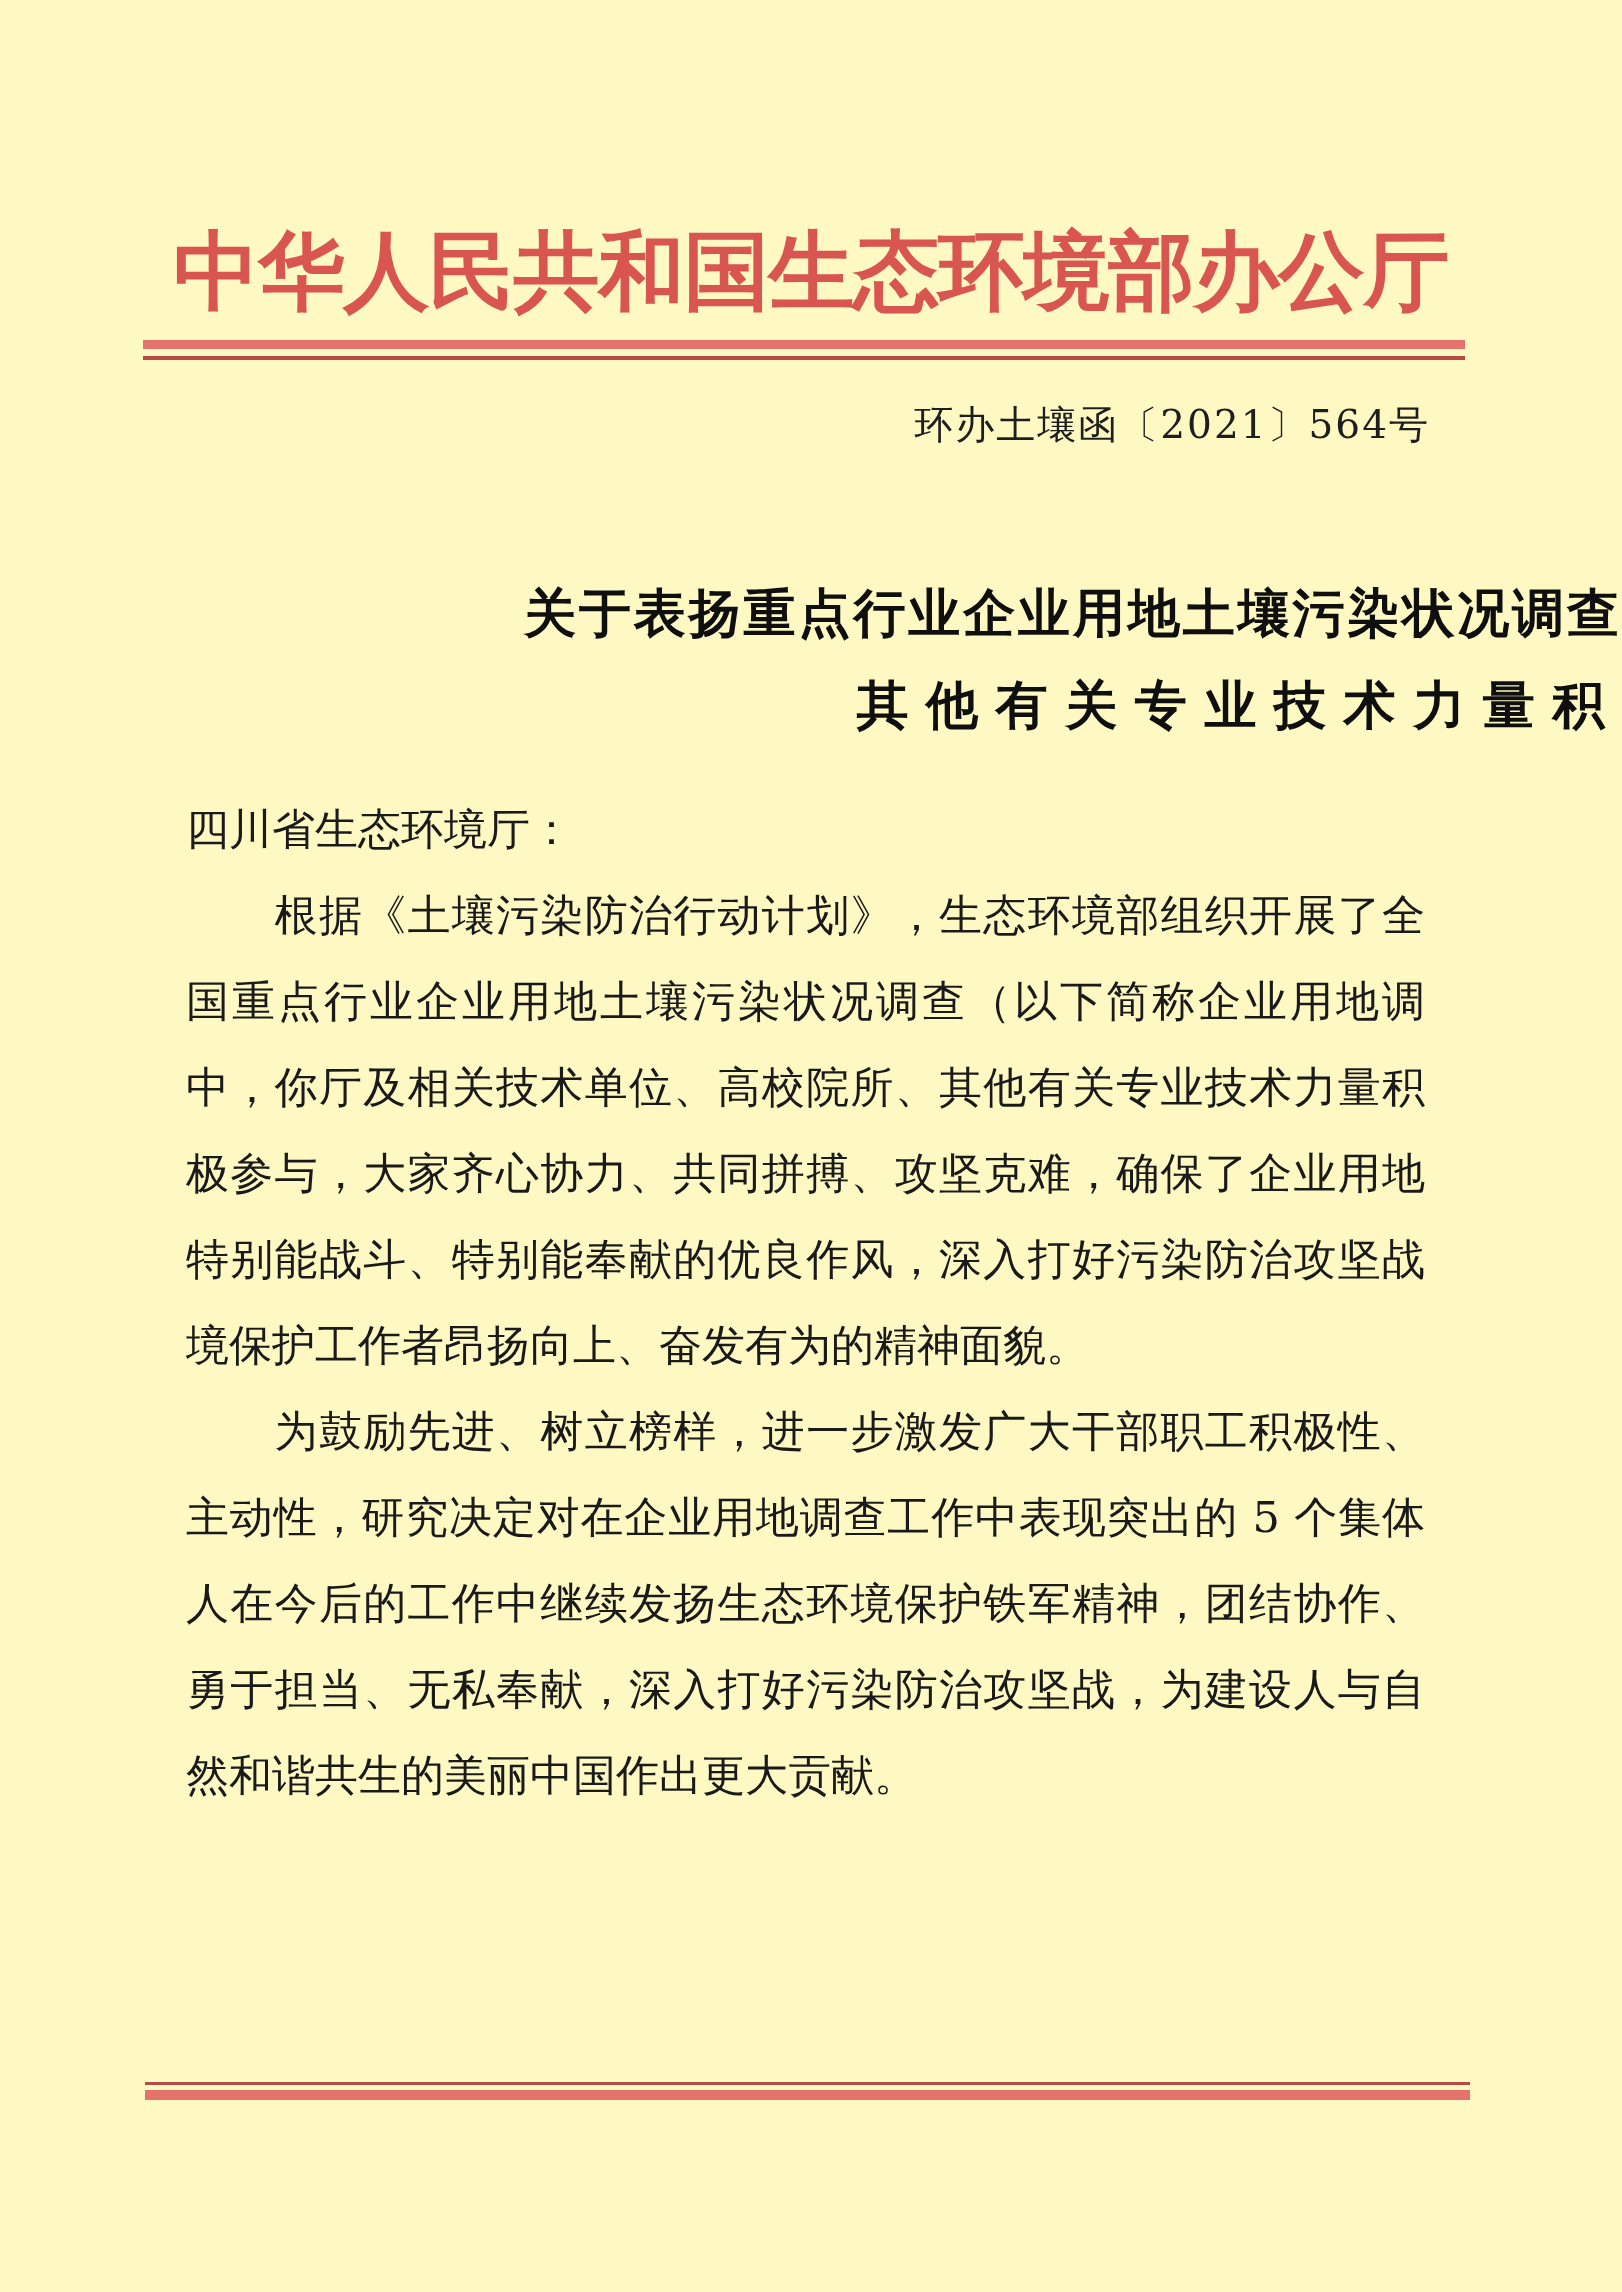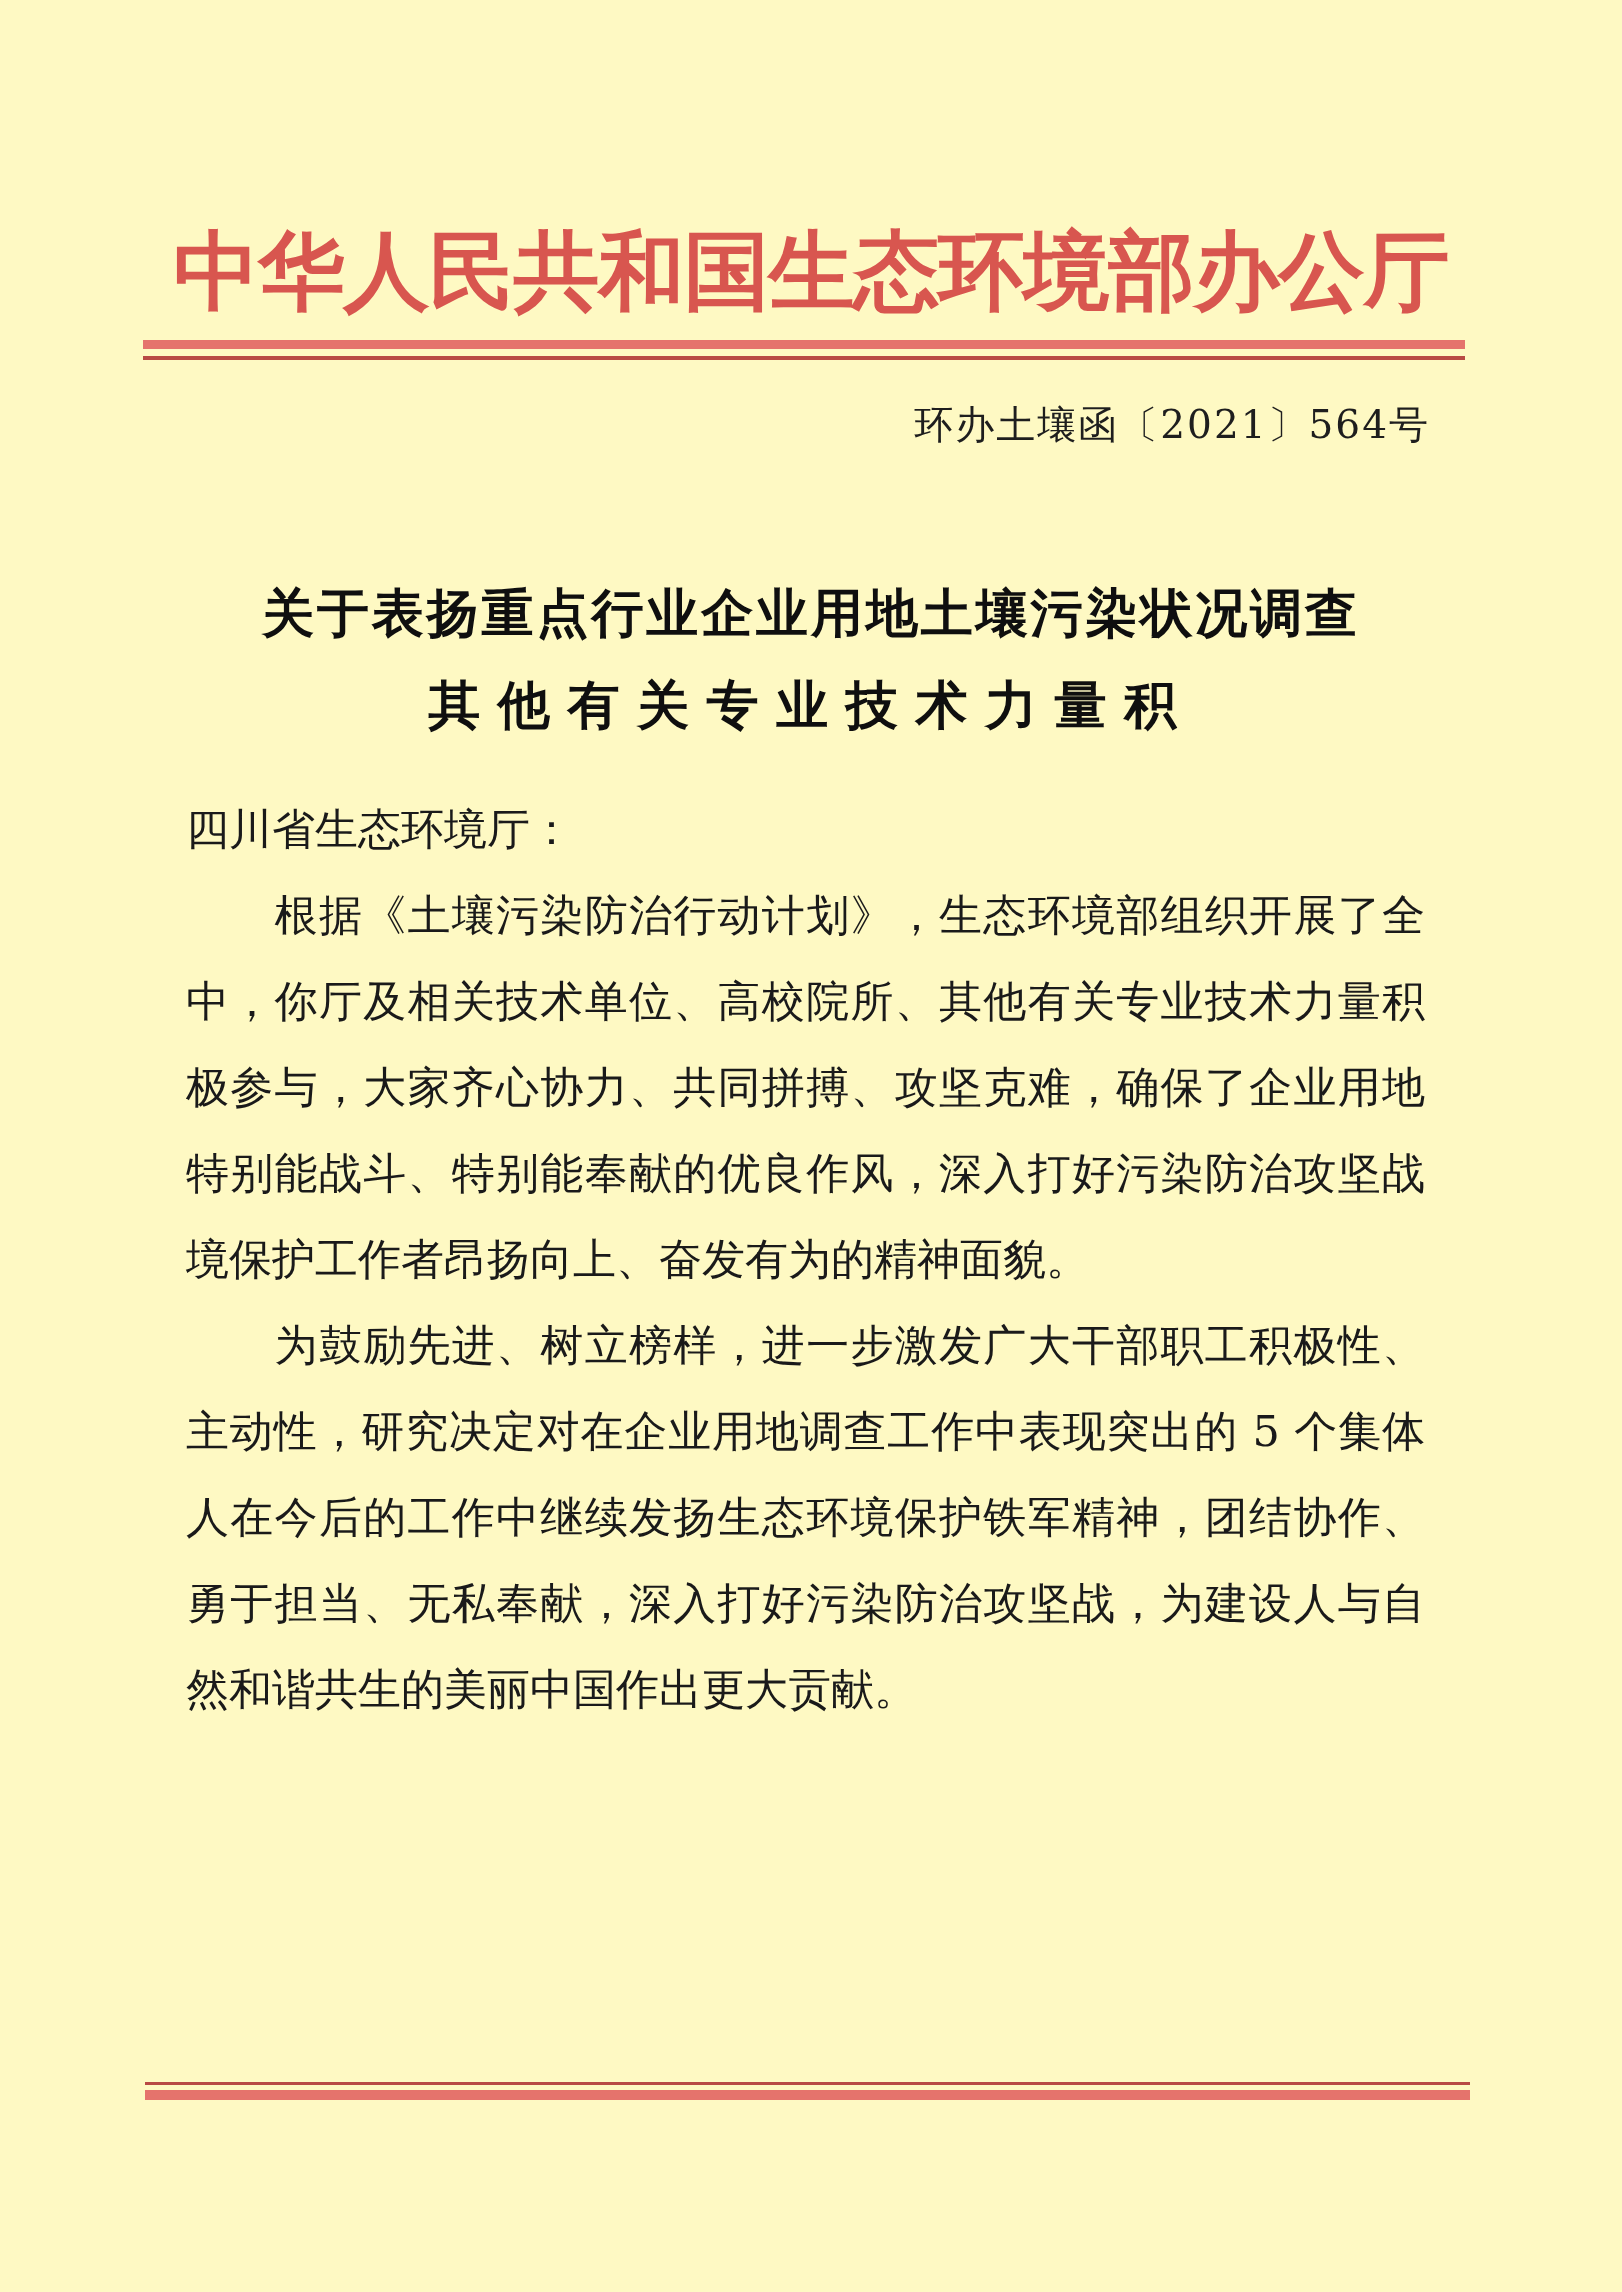--- a/index.html
+++ b/index.html
@@ -36,21 +36,21 @@
     top:398px; right:192px;
     font-size:39px;
     letter-spacing:2px;
     color:#1e1e1e;
     white-space:nowrap;
   }
   
   .title {
     position:absolute;
     top:567px; left:0; width:100%;
-    text-align:center;
+    text-align:right;
     font-weight:bold;
     color:#0f0f0f;
     font-size:52px;
   }
   .title-line1 { letter-spacing:2.9px;  line-height:92px; white-space:nowrap; }
   .title-line2 { letter-spacing:17.6px; line-height:92px; white-space:nowrap; }
   
   .body-block {
     position:absolute;
     left:186px; top:786px;
@@ -86,20 +86,21 @@
     <div class="title-line1">关于表扬重点行业企业用地土壤污染状况调查</div>
     <div class="title-line2">其他有关专业技术力量积</div>
   </div>
 
   <div class="body-block">
 
       <div class="line para-end">四川省生态环境厅：</div>
 
       <div class="line">　　根据《土壤污染防治行动计划》，生态环境部组织开展了全</div>
 
+      <div class="line">国重点行业企业用地土壤污染状况调查（以下简称企业用地调</div>
 
 
       <div class="line">中，你厅及相关技术单位、高校院所、其他有关专业技术力量积</div>
 
       <div class="line">极参与，大家齐心协力、共同拼搏、攻坚克难，确保了企业用地</div>
 
 
       <div class="line">特别能战斗、特别能奉献的优良作风，深入打好污染防治攻坚战</div>
 
       <div class="line para-end">境保护工作者昂扬向上、奋发有为的精神面貌。</div>

